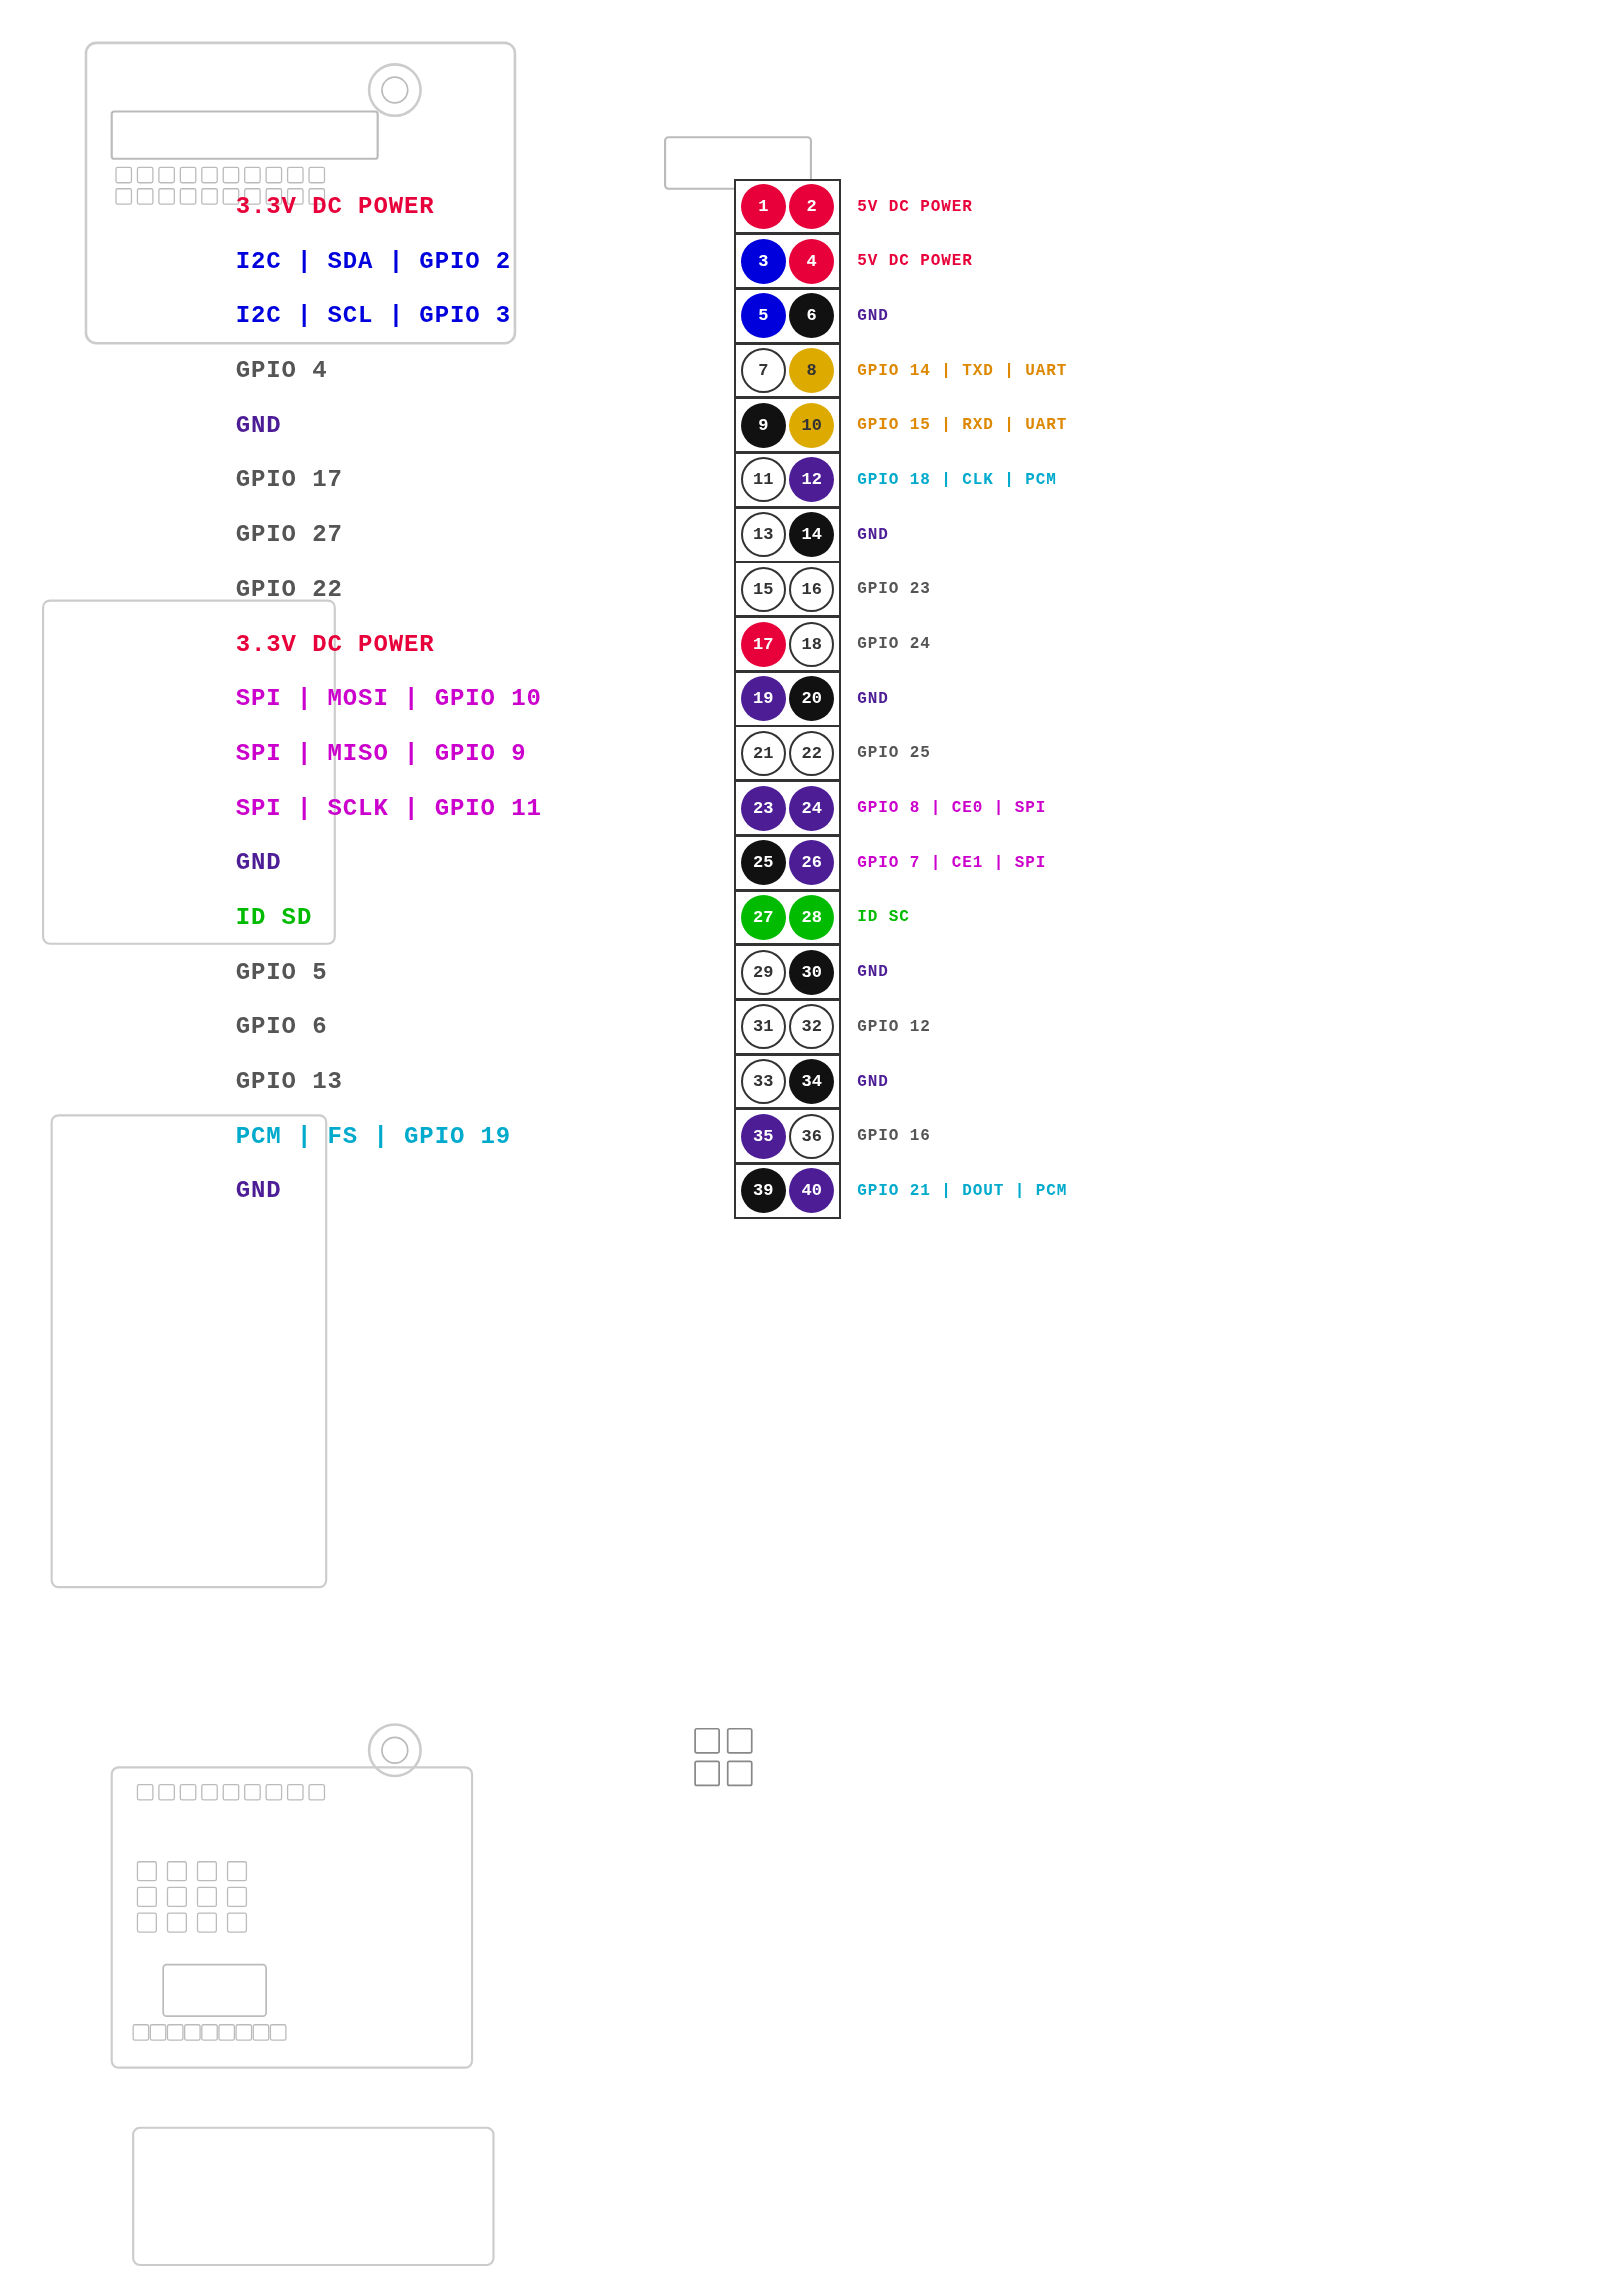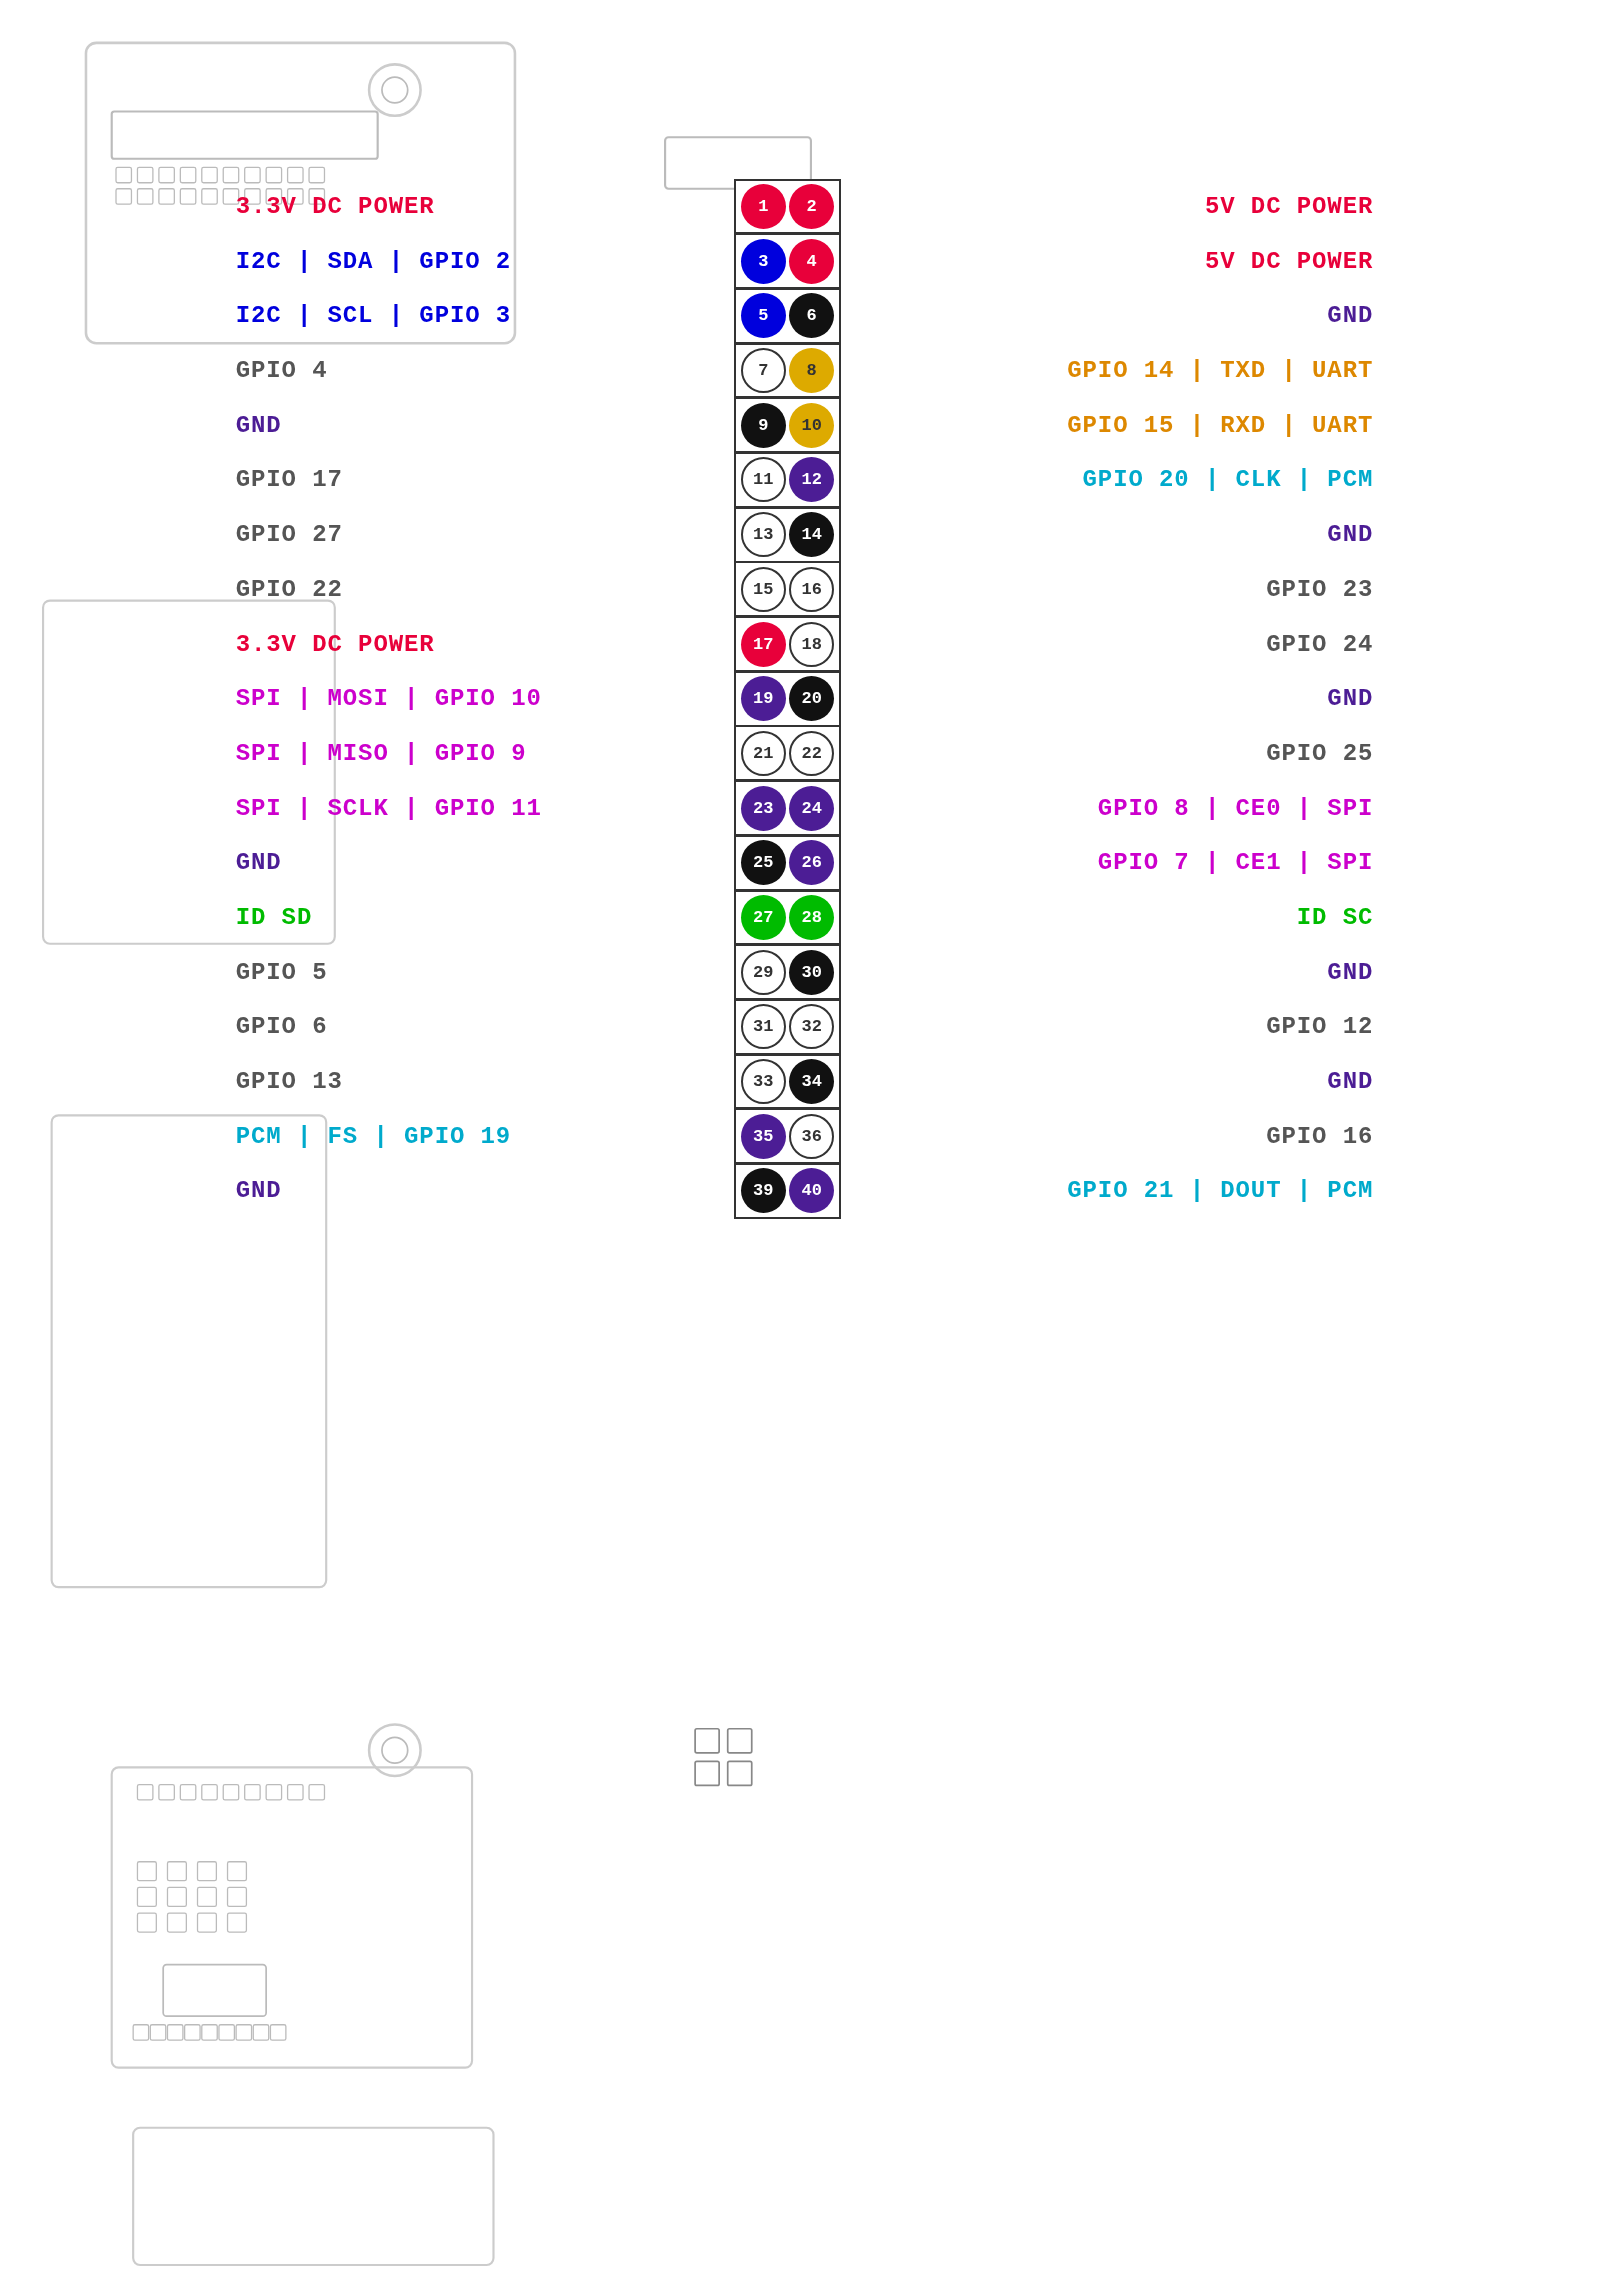--- a/index.html
+++ b/index.html
@@ -78,23 +78,23 @@
     .pin-black { background: #111; }
     .pin-red { background: #e8003a; }
     .pin-magenta { background: #4c1d95; }
     .pin-blue { background: #0000dd; }
     .pin-yellow { background: #ddaa00; color: #333; }
     .pin-green { background: #00bb00; }
     .pin-cyan { background: #4c1d95; }
 
     .right-label {
       width: 532px;
-      text-align: right;
-      padding-left: 32px;
-      font-size: 24px;
+      text-align: left;
+      padding-left: 16px;
+      font-size: 16px;
       font-weight: bold;
       letter-spacing: 0.9px;
       white-space: nowrap;
     }
 
     
     .col-red { color: #e8003a; }
     .col-magenta { color: #cc00cc; }
     .col-blue { color: #0000dd; }
     .col-orange { color: #dd8800; }
@@ -247,21 +247,21 @@
       <div class="pin pin-yellow">10</div>
     </div>
     <div class="right-label col-orange">GPIO 15 | RXD | UART</div>
   </div>
       <div class="gpio-row">
     <div class="left-label col-gray">GPIO 17</div>
     <div class="pin-pair">
       <div class="pin pin-white">11</div>
       <div class="pin pin-cyan">12</div>
     </div>
-    <div class="right-label col-cyan">GPIO 20 | CLK | PCM</div>
+    <div class="right-label col-cyan">GPIO 18 | CLK | PCM</div>
   </div>
       <div class="gpio-row">
     <div class="left-label col-gray">GPIO 27</div>
     <div class="pin-pair">
       <div class="pin pin-white">13</div>
       <div class="pin pin-black">14</div>
     </div>
     <div class="right-label col-black">GND</div>
   </div>
       <div class="gpio-row">

